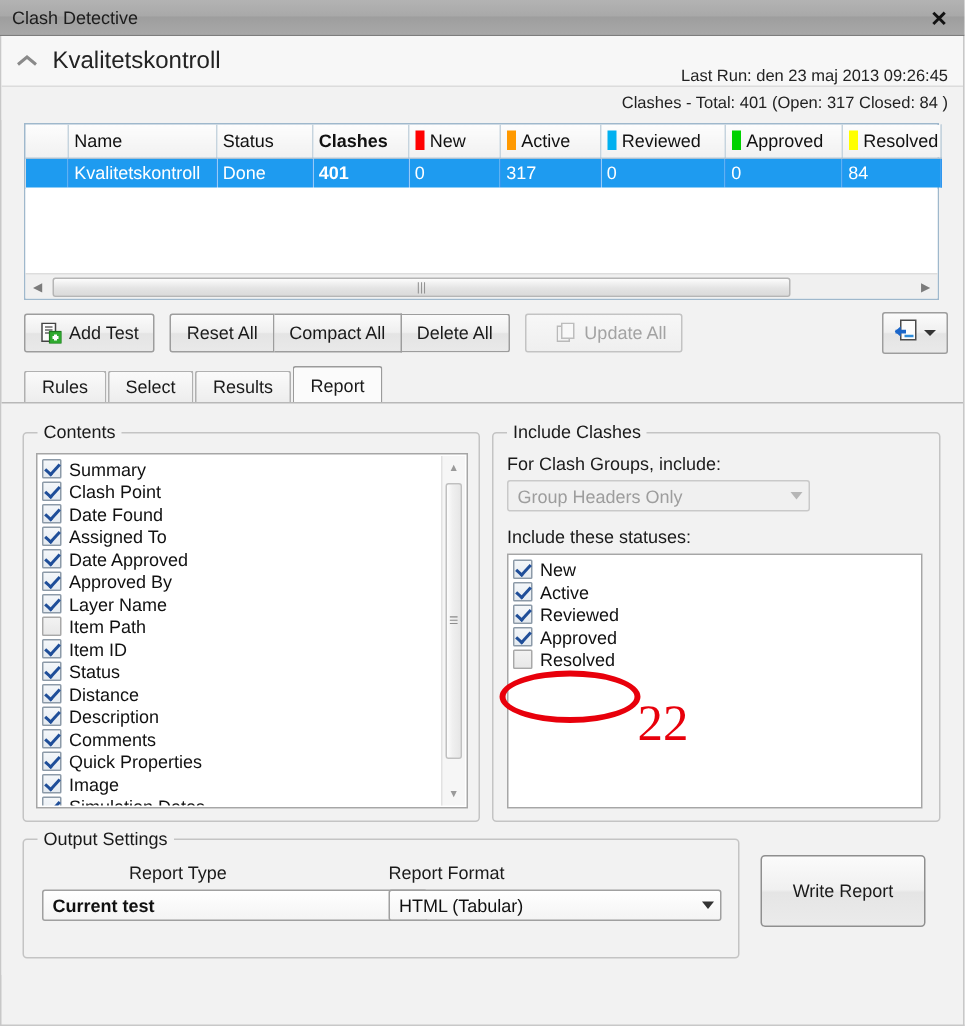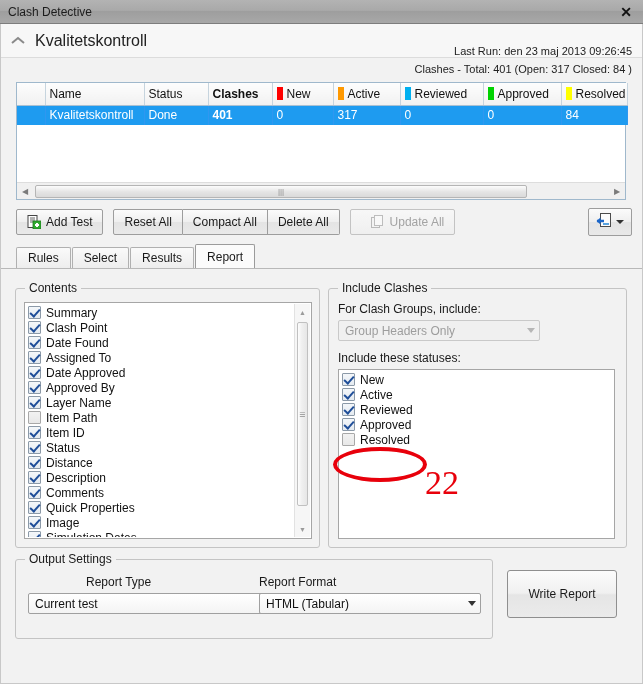--- a/index.html
+++ b/index.html
@@ -754,21 +754,21 @@
                 <span class="cb unchecked"></span>
                 <span>Resolved</span>
               </div>
             </div>
         </div>
       </div>
 
       <div class="groupbox" style="left:14px; top:290px; width:478px; height:80px;">
         <span class="gb-title">Output Settings</span>
         <span class="lbl" style="left:24px; top:15px;margin-left:46px;">Report Type</span>
-        <div class="combo" style="left:12px; top:33px; width:257px;">
+        <div class="combo" style="left:12px; top:33px; width:257px;font-weight:bold;">
           <span>Current test</span>
           <span class="arrow">
               <i></i>
             </span>
         </div>
         <span class="lbl" style="left:243px; top:15px;">Report Format</span>
         <div class="combo" style="left:243px; top:33px; width:222px;">
           <span>HTML (Tabular)</span>
           <span class="arrow">
               <i></i>

